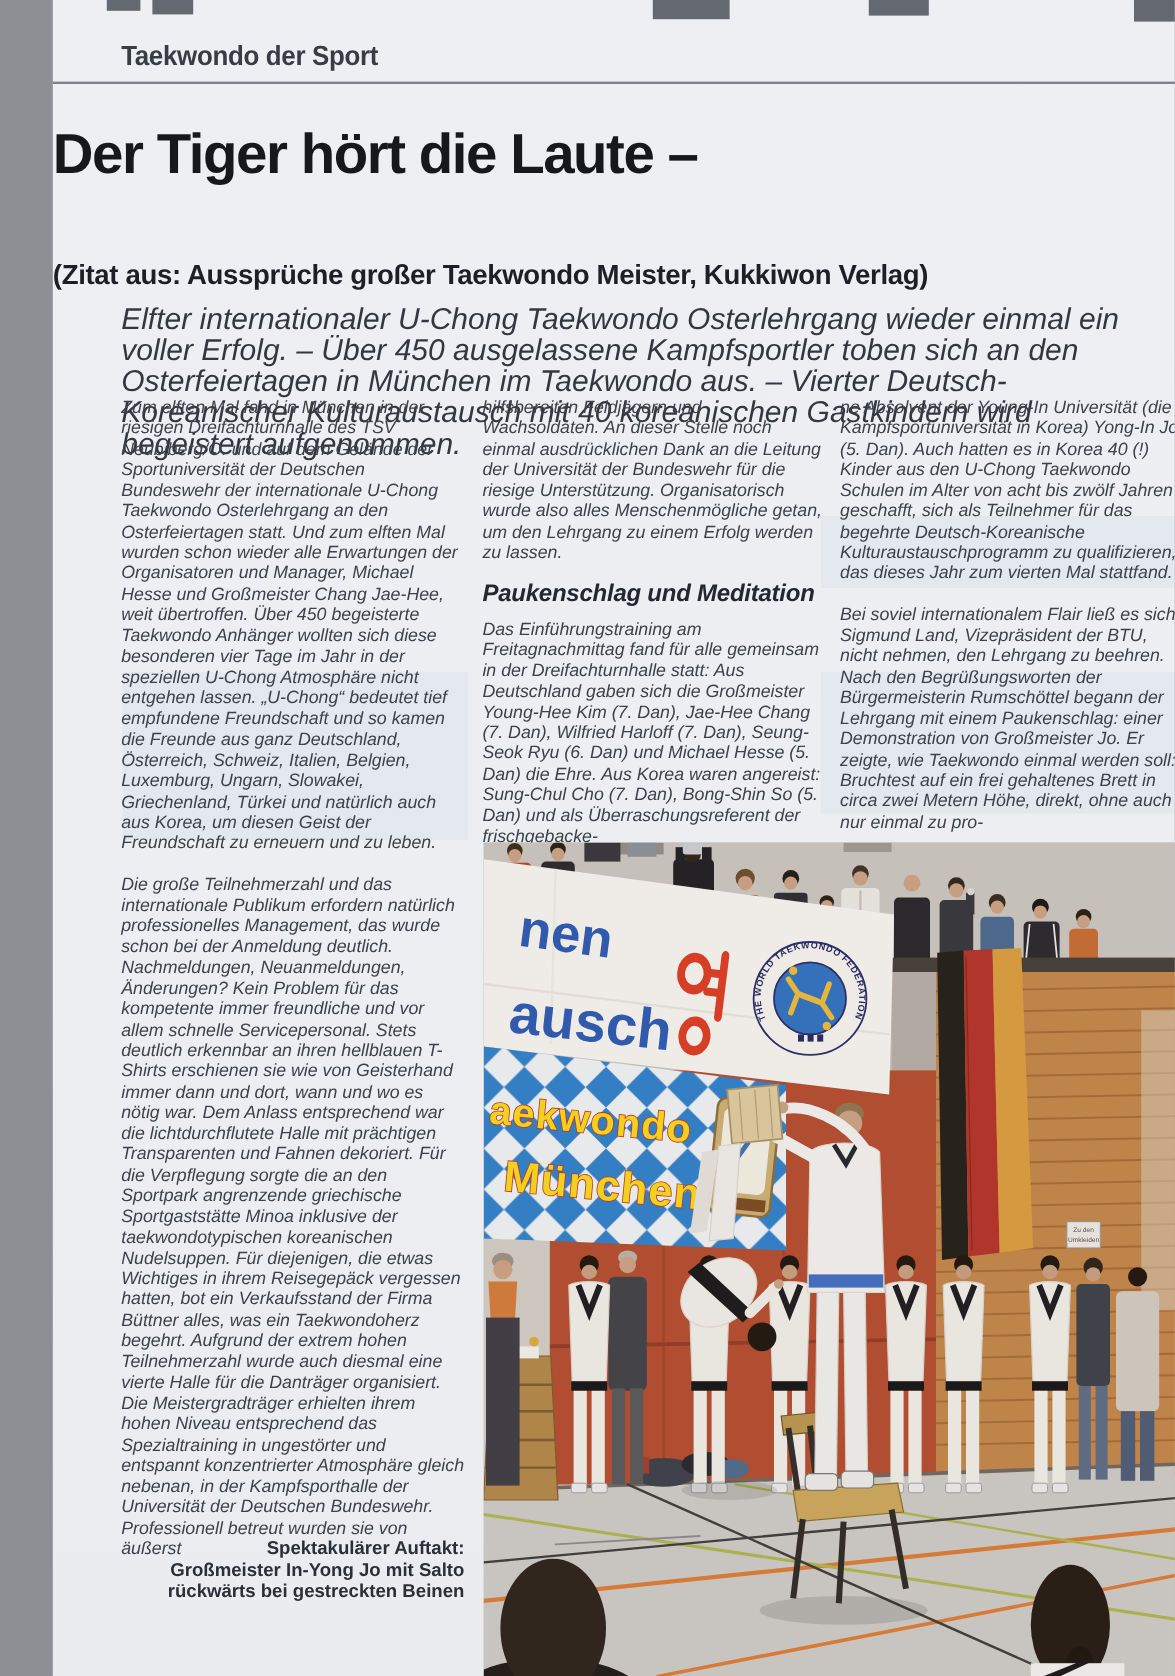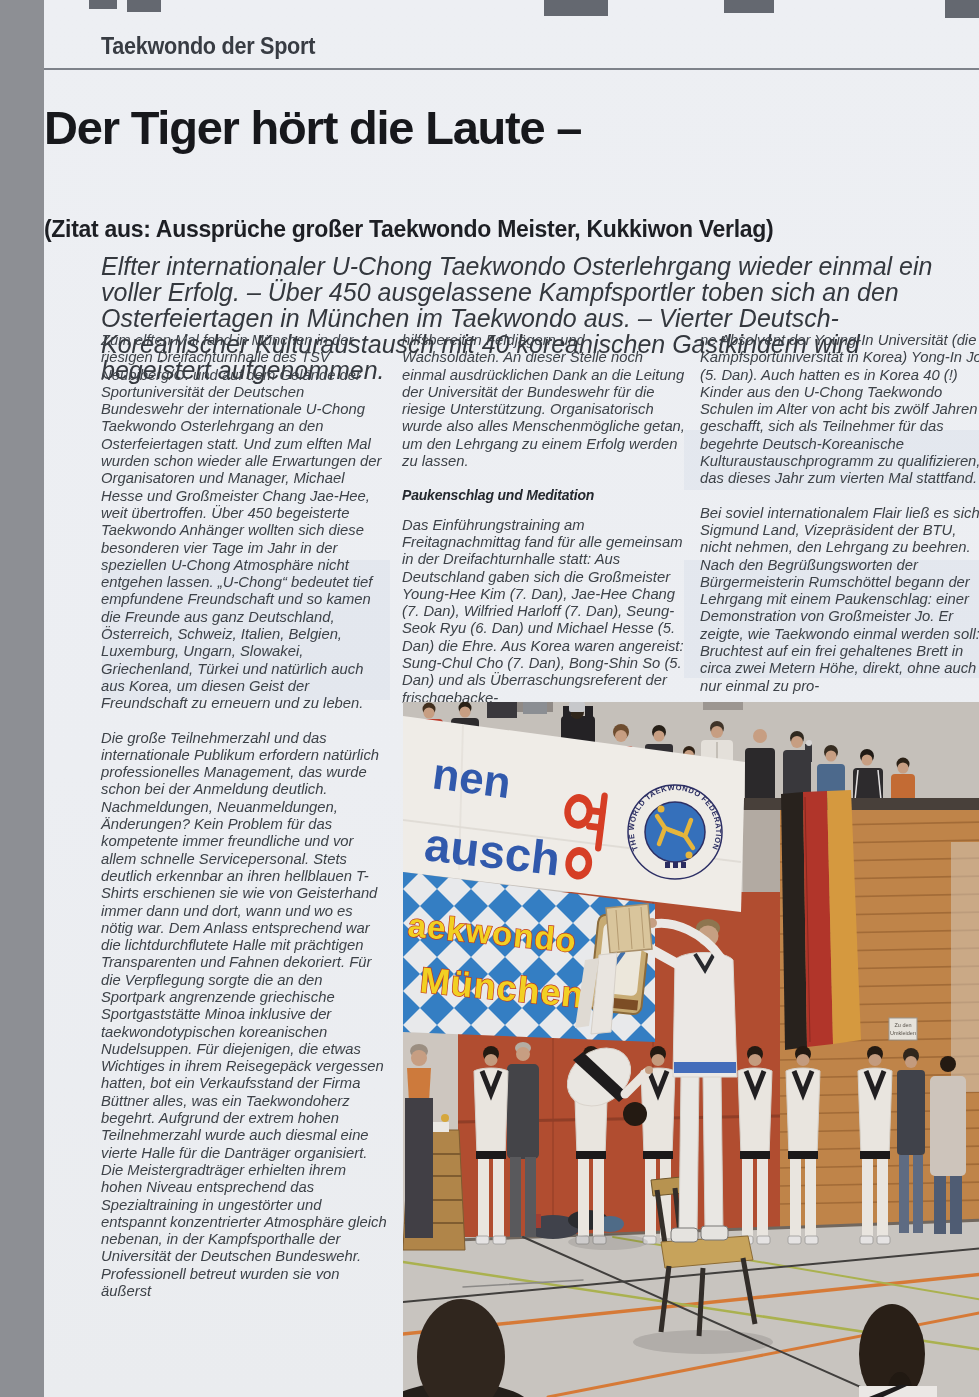--- a/index.html
+++ b/index.html
@@ -15,21 +15,21 @@
     color:#17181c;font-size:47px;line-height:56px;letter-spacing:-1.2px;}
   .kicker{position:absolute;left:0;top:216px;width:979px;font-weight:bold;
     color:#1d1f24;font-size:23px;letter-spacing:-.3px;}
   .lead{position:absolute;left:57px;top:253px;width:868px;font-style:italic;font-size:25px;
     line-height:26px;color:#34383e;}
   .col{position:absolute;top:332px;font-size:14.8px;line-height:17.3px;color:#3d4248;font-style:italic;}
   .col p{margin:0 0 17px 0;}
   .col1{left:57px;width:286px;}
   .col2{left:358px;width:283px;}
   .col3{left:656px;width:282px;}
-  .subhead{font-size:14px;font-weight:bold;color:#24282e;margin:14px 0 12px 0;letter-spacing:-.2px;}
+  .subhead{font-size:20px;font-weight:bold;color:#24282e;margin:14px 0 12px 0;letter-spacing:-.2px;}
   .caption{position:absolute;left:57px;top:1282px;width:286px;text-align:right;font-weight:bold;
     font-size:15.5px;line-height:18px;color:#2b3036;}
   .photo{position:absolute;left:359px;top:702px;width:581px;height:695px;overflow:hidden;background:#c2beba;}
   .footer{position:absolute;left:66px;top:1403px;font-size:15px;color:#3d4248;}
   .footer .pn{margin-right:10px;}
   .footer .mag{font-style:italic;letter-spacing:1px;font-size:14.5px;}
   .scanmark{position:absolute;top:0;background:#4b5058;opacity:.85;}
   .edge-right{position:absolute;right:0;top:0;width:14px;height:100%;
     background:linear-gradient(to right, rgba(0,0,0,0), rgba(110,114,122,.28));}
   .ghost{position:absolute;background:rgba(172,188,214,.13);pointer-events:none;}
@@ -68,20 +68,25 @@
     <p>hilfsbereiten Feldjägern und Wachsoldaten. An dieser Stelle noch einmal ausdrücklichen Dank an die Leitung der Universität der Bundeswehr für die riesige Unterstützung. Organisatorisch wurde also alles Menschenmögliche getan, um den Lehrgang zu einem Erfolg werden zu lassen.</p>
     <div class="subhead">Paukenschlag und Meditation</div>
     <p>Das Einführungstraining am Freitagnachmittag fand für alle gemeinsam in der Dreifachturnhalle statt: Aus Deutschland gaben sich die Großmeister Young-Hee Kim (7. Dan), Jae-Hee Chang (7. Dan), Wilfried Harloff (7. Dan), Seung-Seok Ryu (6. Dan) und Michael Hesse (5. Dan) die Ehre. Aus Korea waren angereist: Sung-Chul Cho (7. Dan), Bong-Shin So (5. Dan) und als Überraschungsreferent der frischgebacke-</p>
   </div>
 
   <div class="col col3">
     <p>ne Absolvent der Young-In Universität (die Kampfsportuniversität in Korea) Yong-In Jo (5. Dan). Auch hatten es in Korea 40 (!) Kinder aus den U-Chong Taekwondo Schulen im Alter von acht bis zwölf Jahren geschafft, sich als Teilnehmer für das begehrte Deutsch-Koreanische Kulturaustauschprogramm zu qualifizieren, das dieses Jahr zum vierten Mal stattfand.</p>
     <p>Bei soviel internationalem Flair ließ es sich Sigmund Land, Vizepräsident der BTU, nicht nehmen, den Lehrgang zu beehren. Nach den Begrüßungsworten der Bürgermeisterin Rumschöttel begann der Lehrgang mit einem Paukenschlag: einer Demonstration von Großmeister Jo. Er zeigte, wie Taekwondo einmal werden soll: Bruchtest auf ein frei gehaltenes Brett in circa zwei Metern Höhe, direkt, ohne auch nur einmal zu pro-</p>
   </div>
 
+  <div class="caption">
+    <div>Spektakulärer Auftakt:</div>
+    <div>Großmeister In-Yong Jo mit Salto</div>
+    <div>rückwärts bei gestreckten Beinen</div>
+  </div>
 
   <div class="photo">
   <svg viewBox="0 0 581 695" width="581" height="695" style="display:block;font-family:'Liberation Sans',sans-serif;">
     <defs>
       <pattern id="bav" width="34" height="34" patternUnits="userSpaceOnUse">
         <rect width="34" height="34" fill="#2e7ec9"></rect>
         <path d="M17 0 L34 17 L17 34 L0 17 Z" fill="#ebeff3"></path>
       </pattern>
       <path id="wtfring" d="M 238 152 A 41 41 0 1 1 306 152" fill="none"></path>
     </defs>

